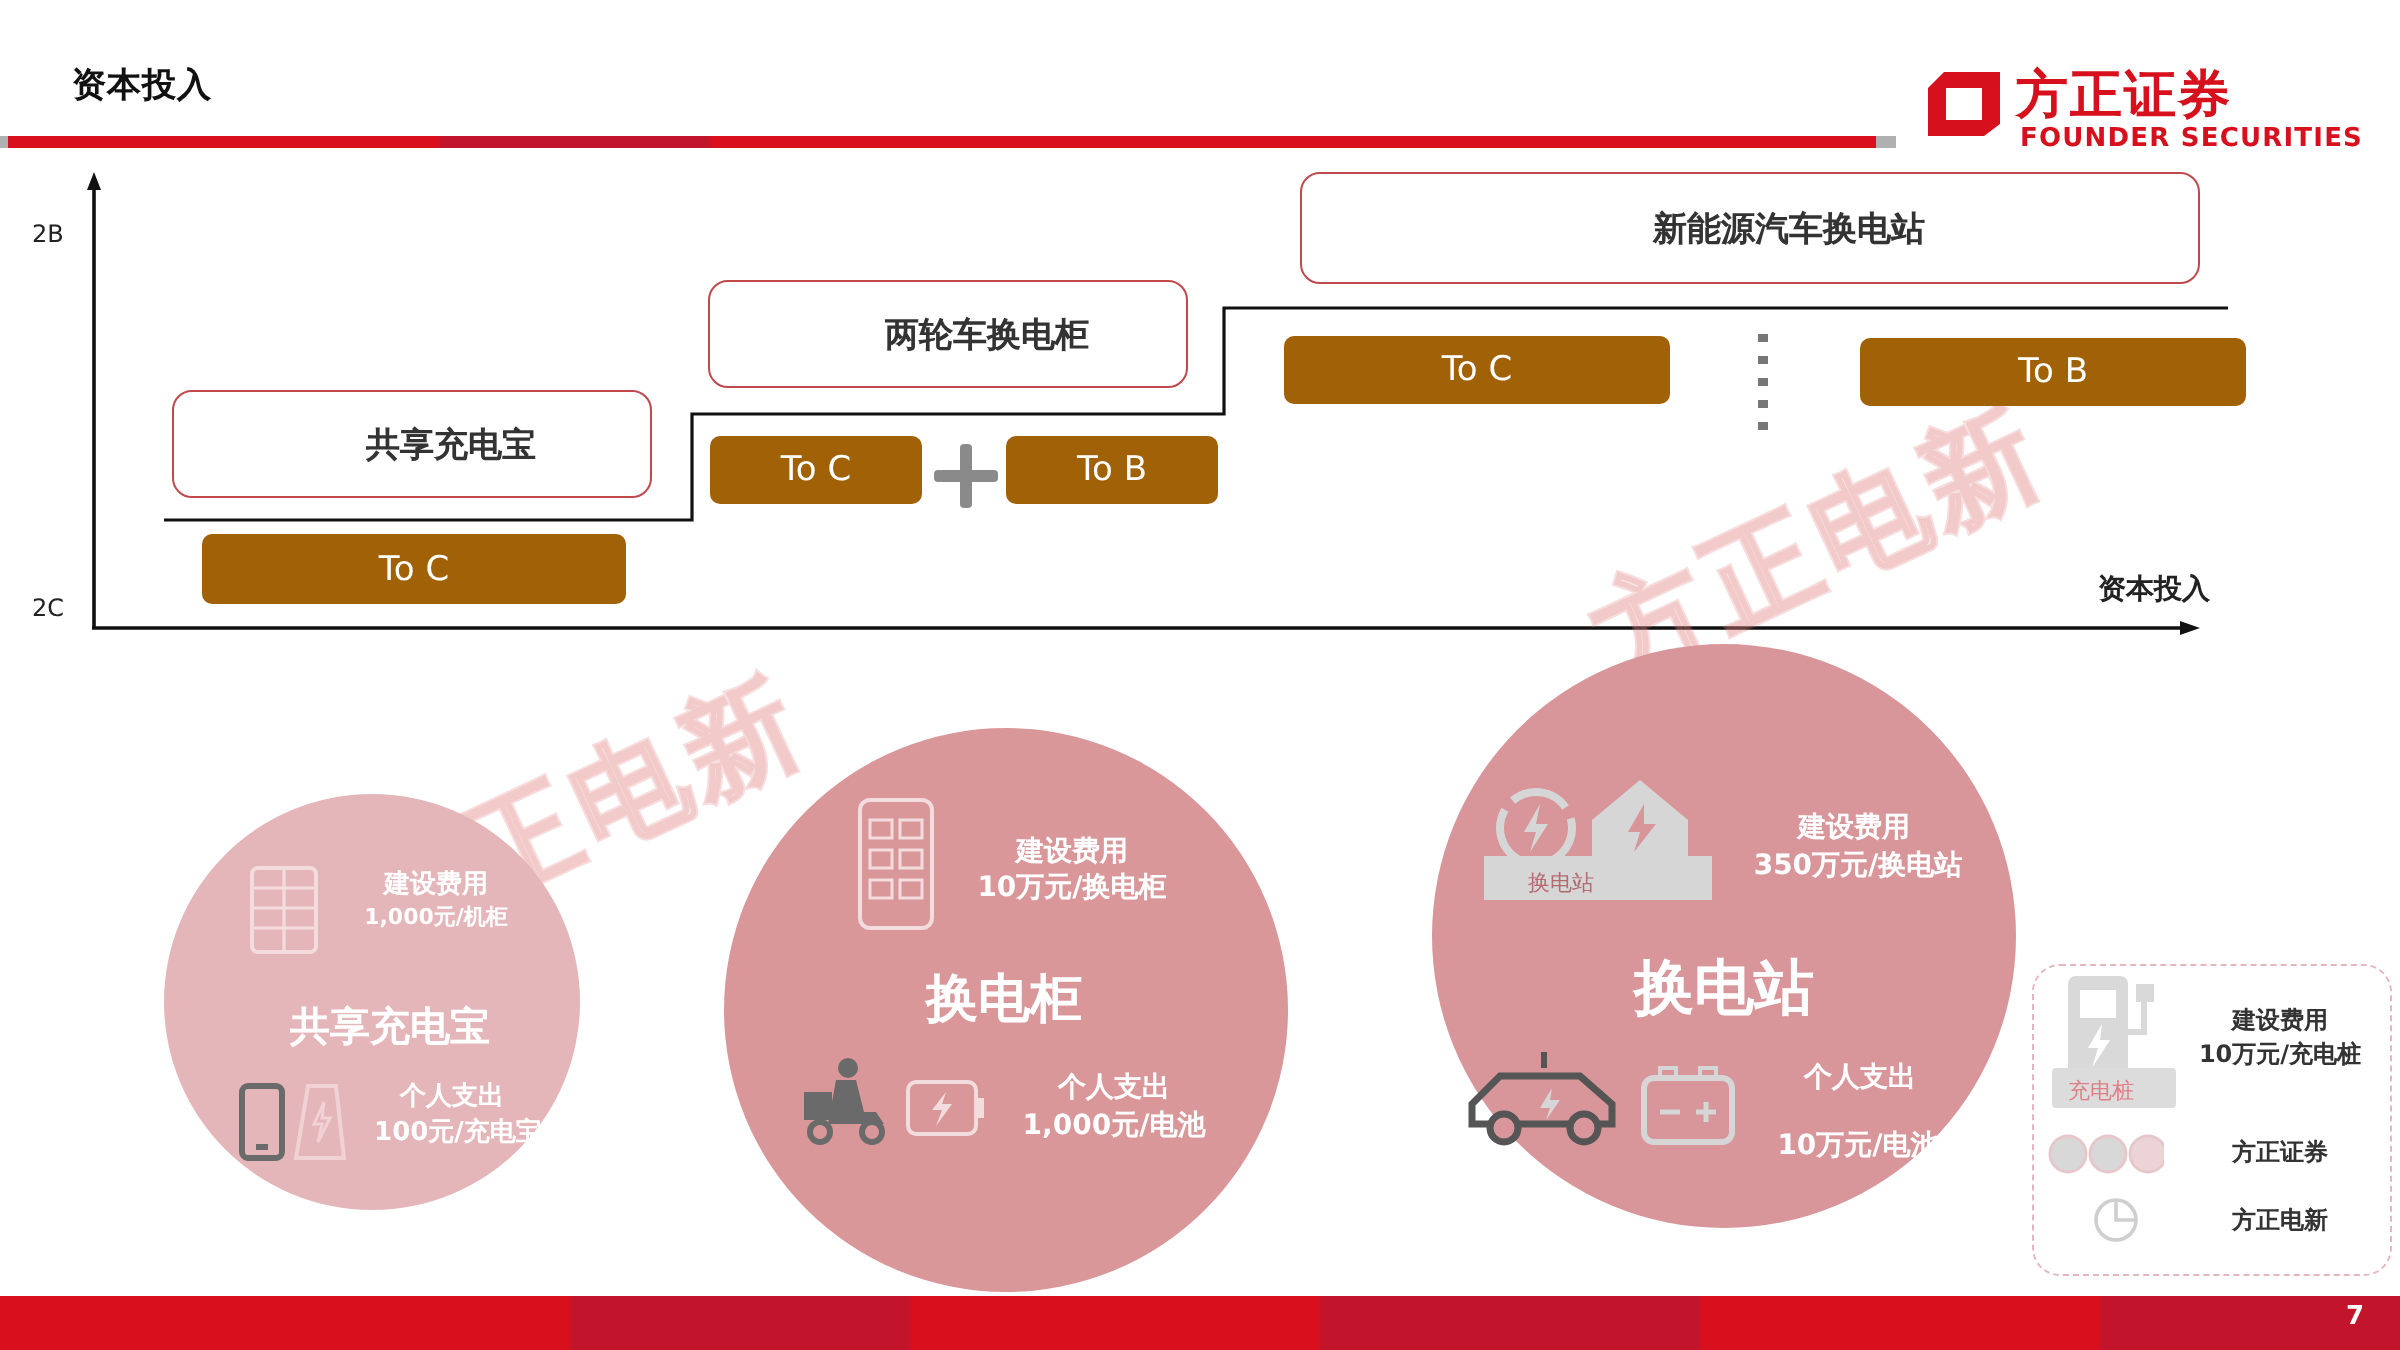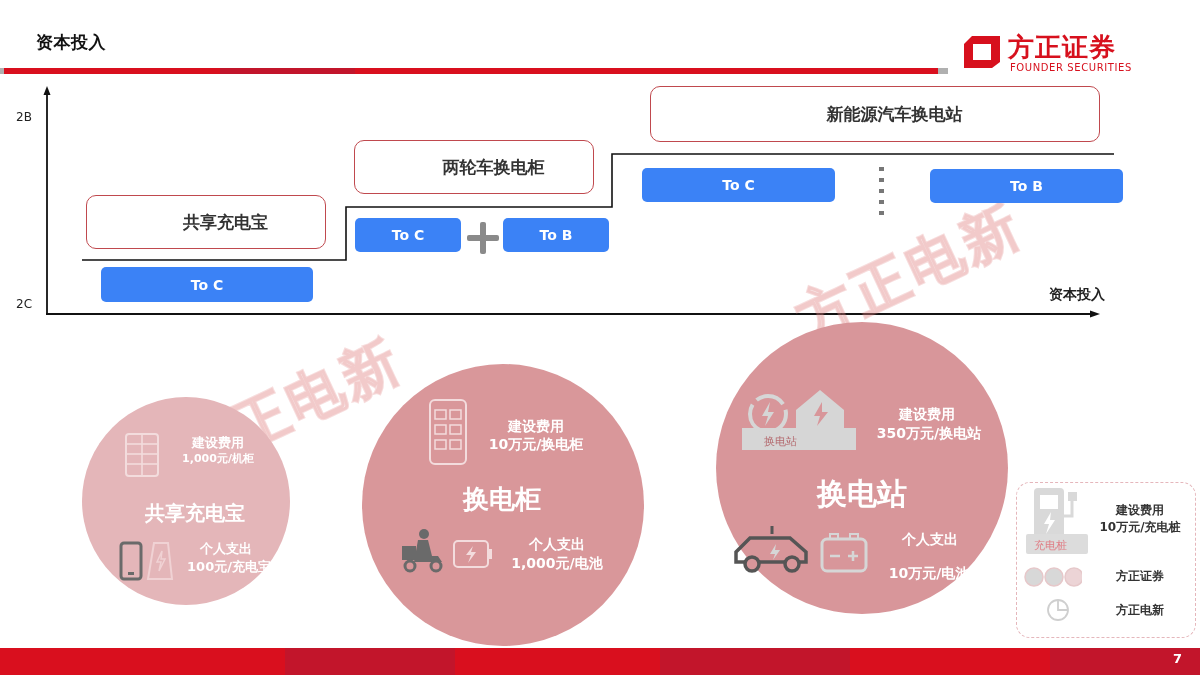--- a/index.html
+++ b/index.html
@@ -8,33 +8,33 @@
 
   .abs { position: absolute; }
 
   
   .page-title { left: 36px; top: 31px; font-size: 17px; font-weight: bold; color: #111; letter-spacing: 0.5px; }
   .header-bar { left: 0; top: 68px; width: 948px; height: 6px;
     background: linear-gradient(90deg, #b0b0b0 0px, #b0b0b0 4px, #d90f1e 4px, #d90f1e 220px, #c2152b 220px, #c2152b 355px, #d90f1e 355px, #d90f1e 938px, #b0b0b0 938px); }
   .logo { left: 960px; top: 34px; width: 200px; height: 40px; }
   .logo-mark { position: absolute; left: 2px; top: 0; width: 40px; height: 36px; }
   .logo-cn { position: absolute; left: 48px; top: -4px; font-size: 26px; font-weight: bold; color: #d7101d; letter-spacing: 1px; white-space: nowrap; }
-  .logo-en { position: absolute; left: 50px; top: 28px; font-size: 10px; font-weight: normal; color: #d7101d; letter-spacing: 0.6px; white-space: nowrap; }
+  .logo-en { position: absolute; left: 50px; top: 28px; font-size: 13px; font-weight: bold; color: #d7101d; letter-spacing: 0.6px; white-space: nowrap; }
 
   
   .axis-label { font-size: 12px; font-weight: normal; color: #222; }
   .axis-x-title { font-size: 14px; font-weight: bold; color: #222; }
 
   
   .cat-box { border: 1.6px solid #c0494e; border-radius: 10px; background: #fff;
     display: flex; align-items: center; justify-content: center;
     font-size: 17px; font-weight: bold; color: #333; padding-left: 39px; }
-  .tag { background: #3b82f6; border-radius: 5px; color: #fff;
+  .tag { background: #a16207; border-radius: 5px; color: #fff;
     display: flex; align-items: center; justify-content: center;
-    font-size: 14px; font-weight: bold; }
+    font-size: 17px; font-weight: normal; }
 
   .watermark { color: rgba(225,140,140,0.22); font-size: 56px; font-weight: bold;
     transform: rotate(-25deg); white-space: nowrap; letter-spacing: 4px;
     -webkit-text-stroke: 2px rgba(225,120,120,0.25); }
 
   
   .circle { border-radius: 50%; }
   .c-text { color: #fff; font-weight: bold; text-align: center; line-height: 1.25; }
   .c-title { color: #fff; font-weight: bold; text-align: center; }
 

